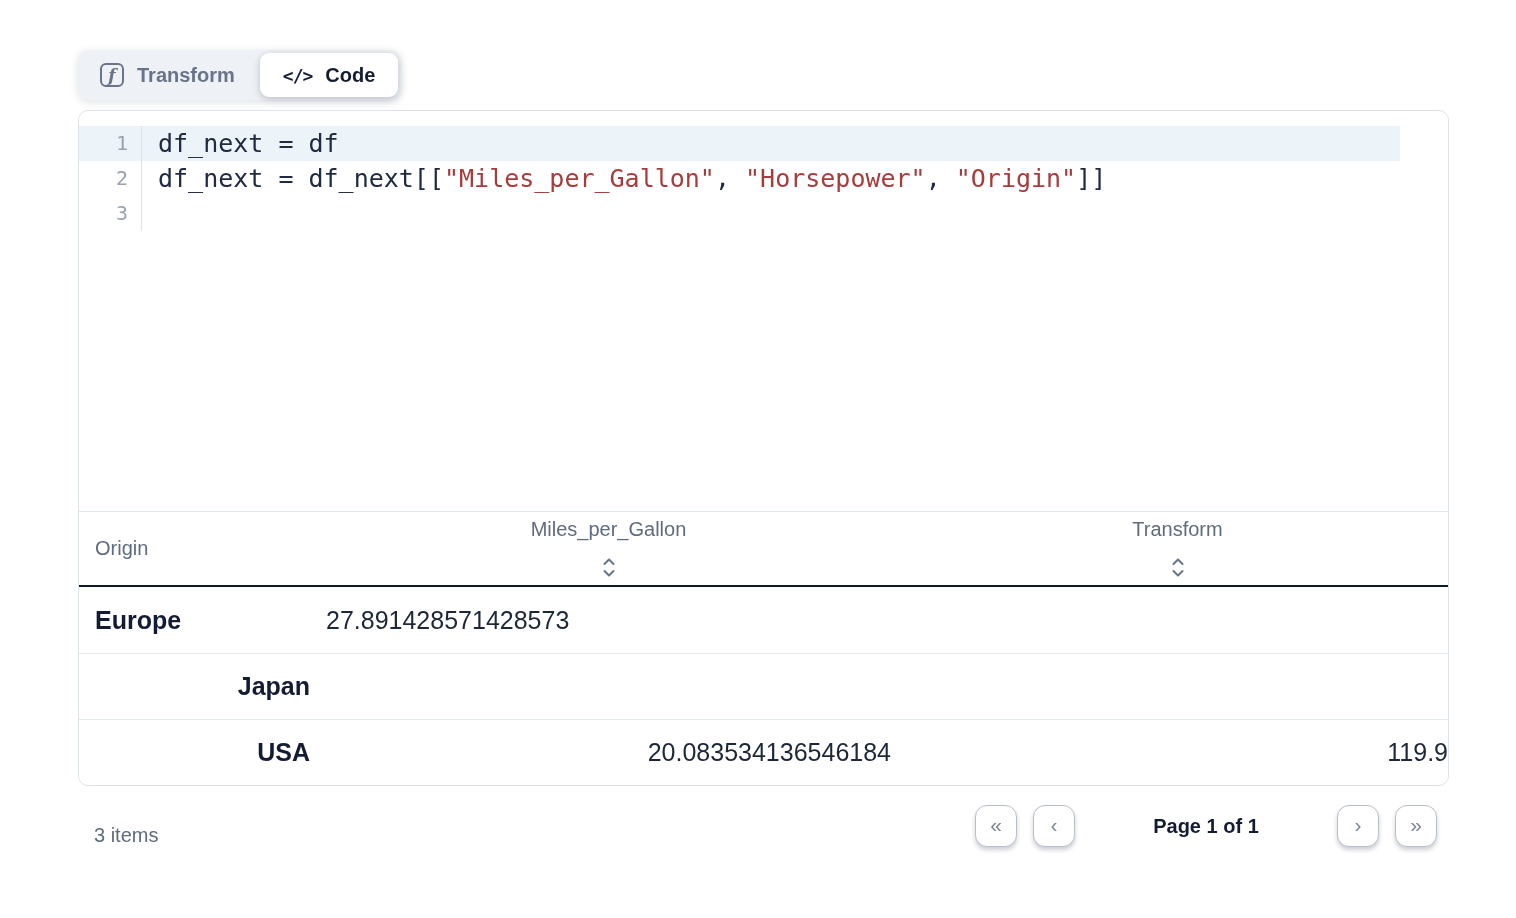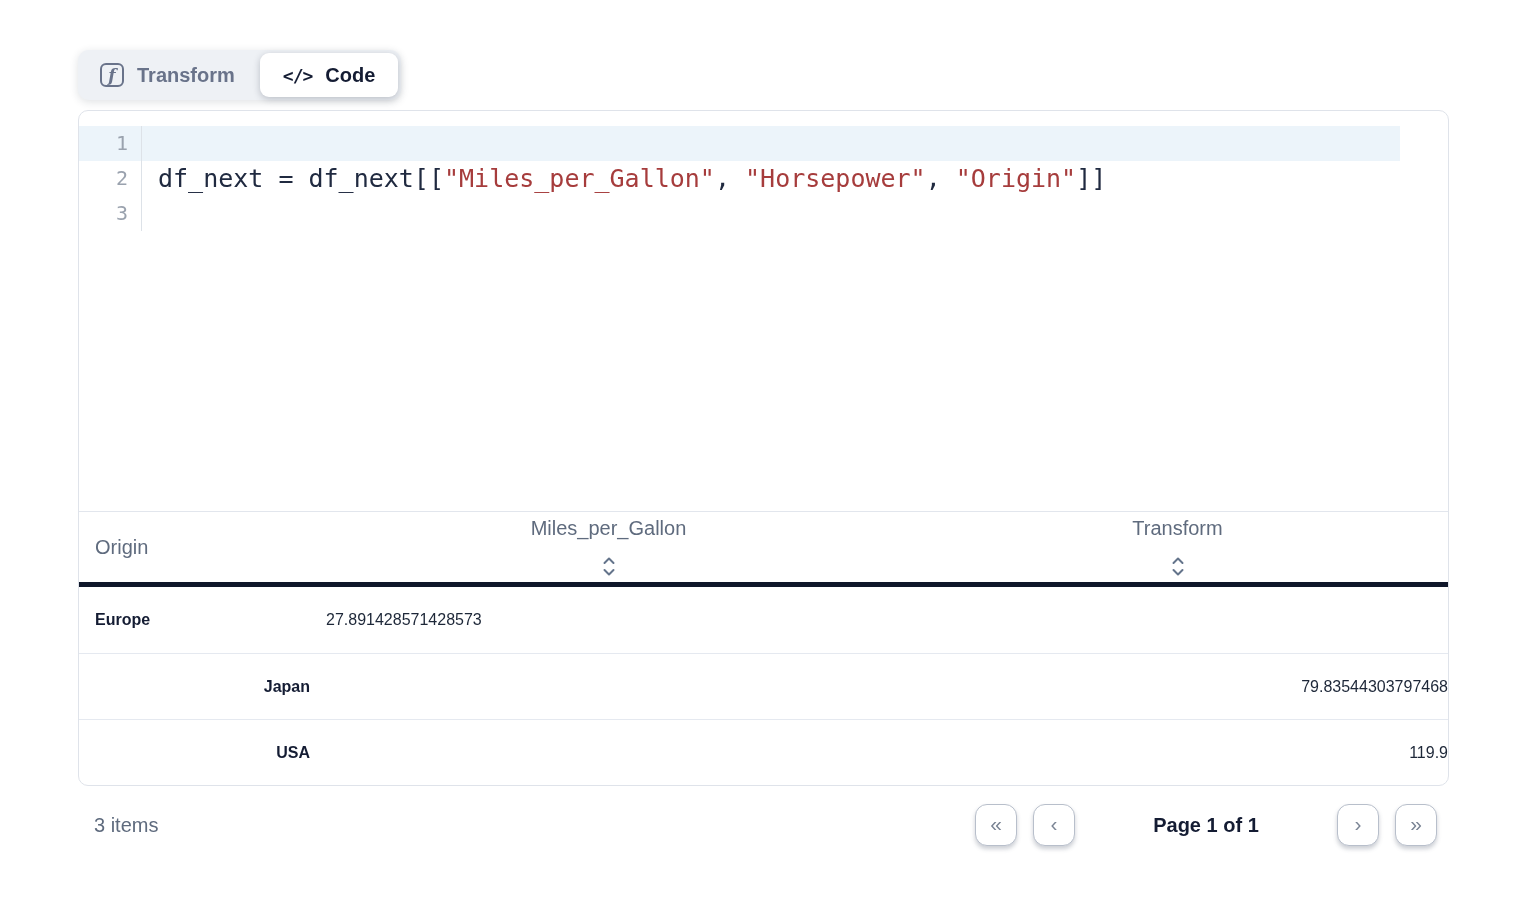--- a/index.html
+++ b/index.html
@@ -61,38 +61,38 @@
   }
   .code-text {
     padding-left:16px; white-space:pre;
     font-size:25px; color:#202a40;
   }
   .tok-str { color:#a63c3c; }
 
   
   .thead {
     display:flex; align-items:center; height:75px;
-    border-bottom:5px solid #0f172a;
+    border-bottom:2px solid #0f172a;
     font-size:20px; color:#5f6b7e;
   }
   .trow {
     display:flex; align-items:center; height:66px;
-    font-size:16px; color:#1d2738;
+    font-size:25px; color:#1d2738;
   }
   .trow + .trow { border-top:1px solid #e5e9f0;text-align:right; }
   .c1 { width:231px; padding-left:16px; }
   .c2 { width:581px; padding-left:16px; }
   .c3 { flex:1; padding-left:16px; }
   .hcell { display:flex; align-items:center; gap:15px;flex-direction:column; }
   .origin-val { font-weight:700; color:#141c33; }
   .sort-icon { display:inline-flex; cursor:pointer; }
   .sort-icon svg { stroke:#64748b; fill:none; stroke-width:2; stroke-linecap:round; stroke-linejoin:round; }
 
   
-  .footer { display:flex; align-items:center; margin-top:17px; height:44px; }
+  .footer { display:flex; align-items:flex-end; margin-top:17px; height:44px; }
   .items-count { font-size:20px; color:#5f6b7e; padding-left:16px; }
   .pager { margin-left:auto; display:flex; align-items:center; gap:16px; margin-right:12px; }
   .pg-btn {
     width:42px; height:42px; border-radius:12px;
     border:1px solid #b8bfcb; background:#ffffff;
     display:flex; align-items:center; justify-content:center;
     font-size:21px; color:#7a8494; cursor:pointer;
     box-shadow:0 3px 4px rgba(71,84,103,0.28);
     font-family:"Liberation Sans", sans-serif; padding:0 0 3px 0;
   }
@@ -117,20 +117,21 @@
       <span>Code</span>
     </div>
   </div>
 
   
   <div class="panel">
 
     <div class="editor">
       <div class="ed-line active">
         <span class="ln">1</span>
+        <span class="code-text"><span class="tok-plain">df_next = df</span></span>
       </div>
       <div class="ed-line">
         <span class="ln">2</span>
         <span class="code-text"><span class="tok-plain">df_next = df_next[[</span><span class="tok-str">"Miles_per_Gallon"</span><span class="tok-plain">, </span><span class="tok-str">"Horsepower"</span><span class="tok-plain">, </span><span class="tok-str">"Origin"</span><span class="tok-plain">]]</span></span>
       </div>
       <div class="ed-line">
         <span class="ln">3</span>
       </div>
     </div>
 
@@ -158,24 +159,24 @@
           </span>
         </div>
       </div>
 
       <div class="trow">
         <div class="c1 origin-val">Europe</div>
         <div class="c2">27.891428571428573</div>
       </div>
       <div class="trow">
         <div class="c1 origin-val">Japan</div>
-        <div class="c3">79.83544303797468</div>
       </div>
       <div class="trow">
         <div class="c1 origin-val">USA</div>
+        <div class="c2">20.083534136546184</div>
         <div class="c3">119.9</div>
       </div>
     </div>
   </div>
 
   
   <div class="footer">
     <span class="items-count">3 items</span>
     <div class="pager">
       <button class="pg-btn">

